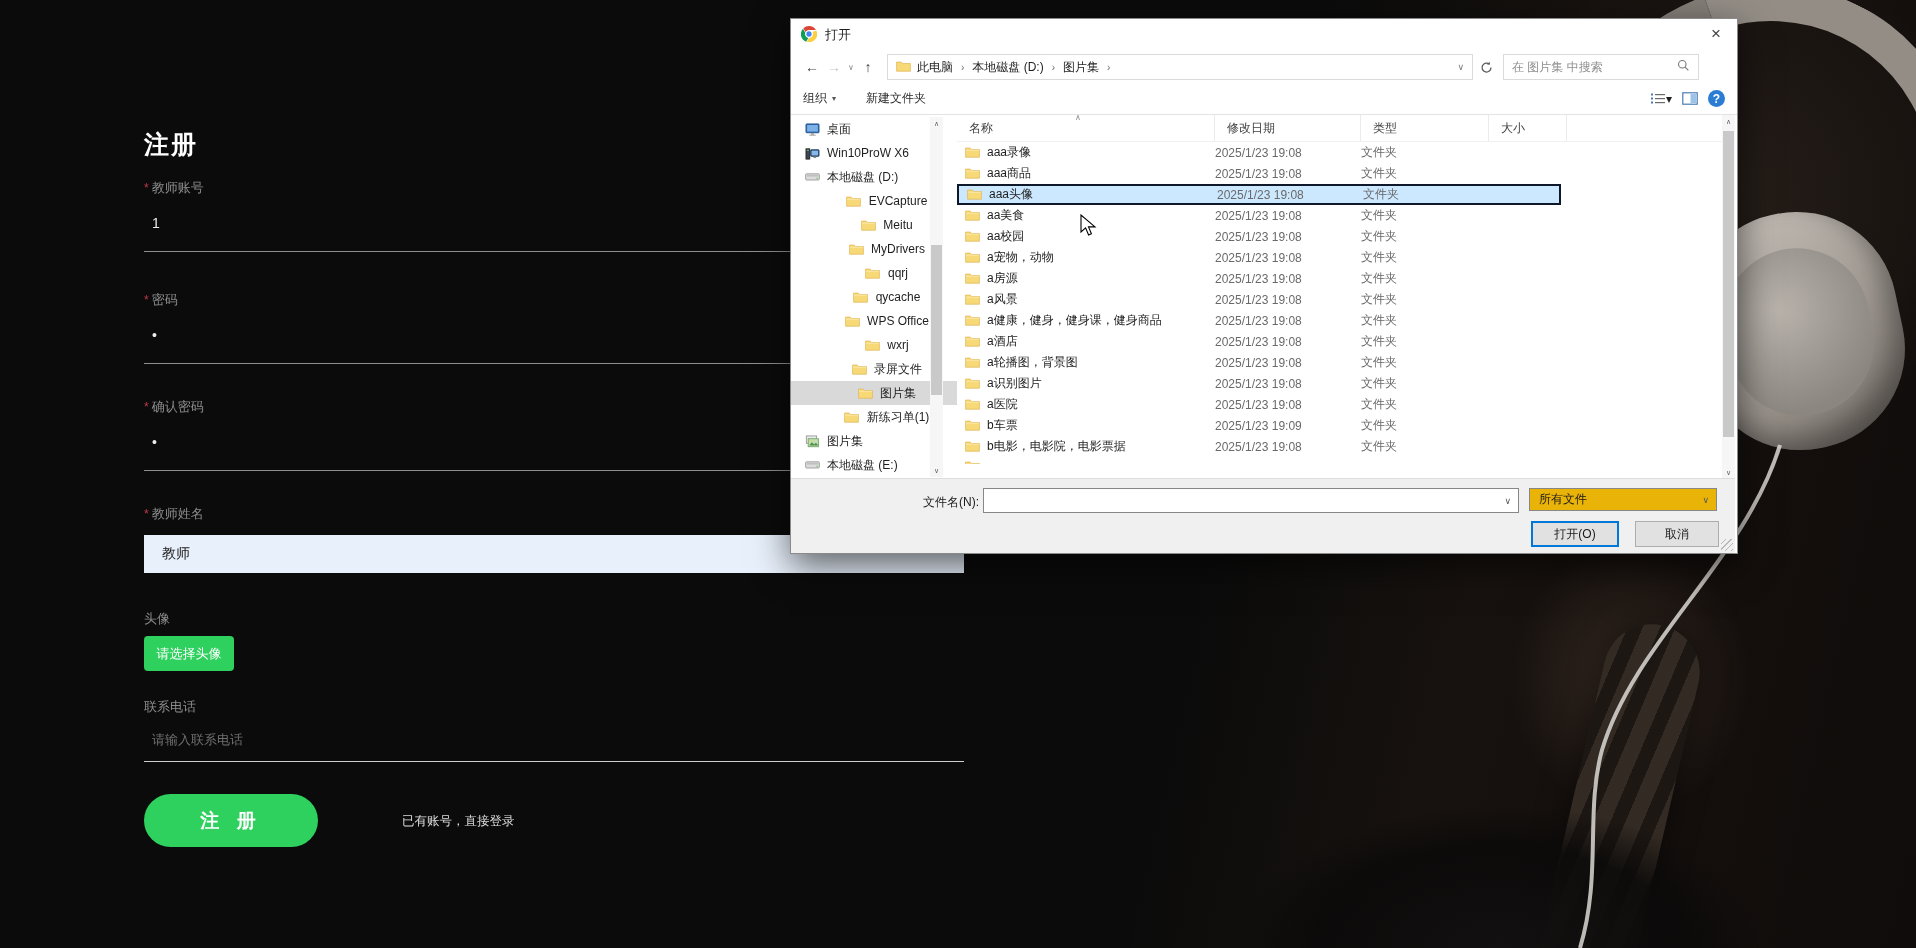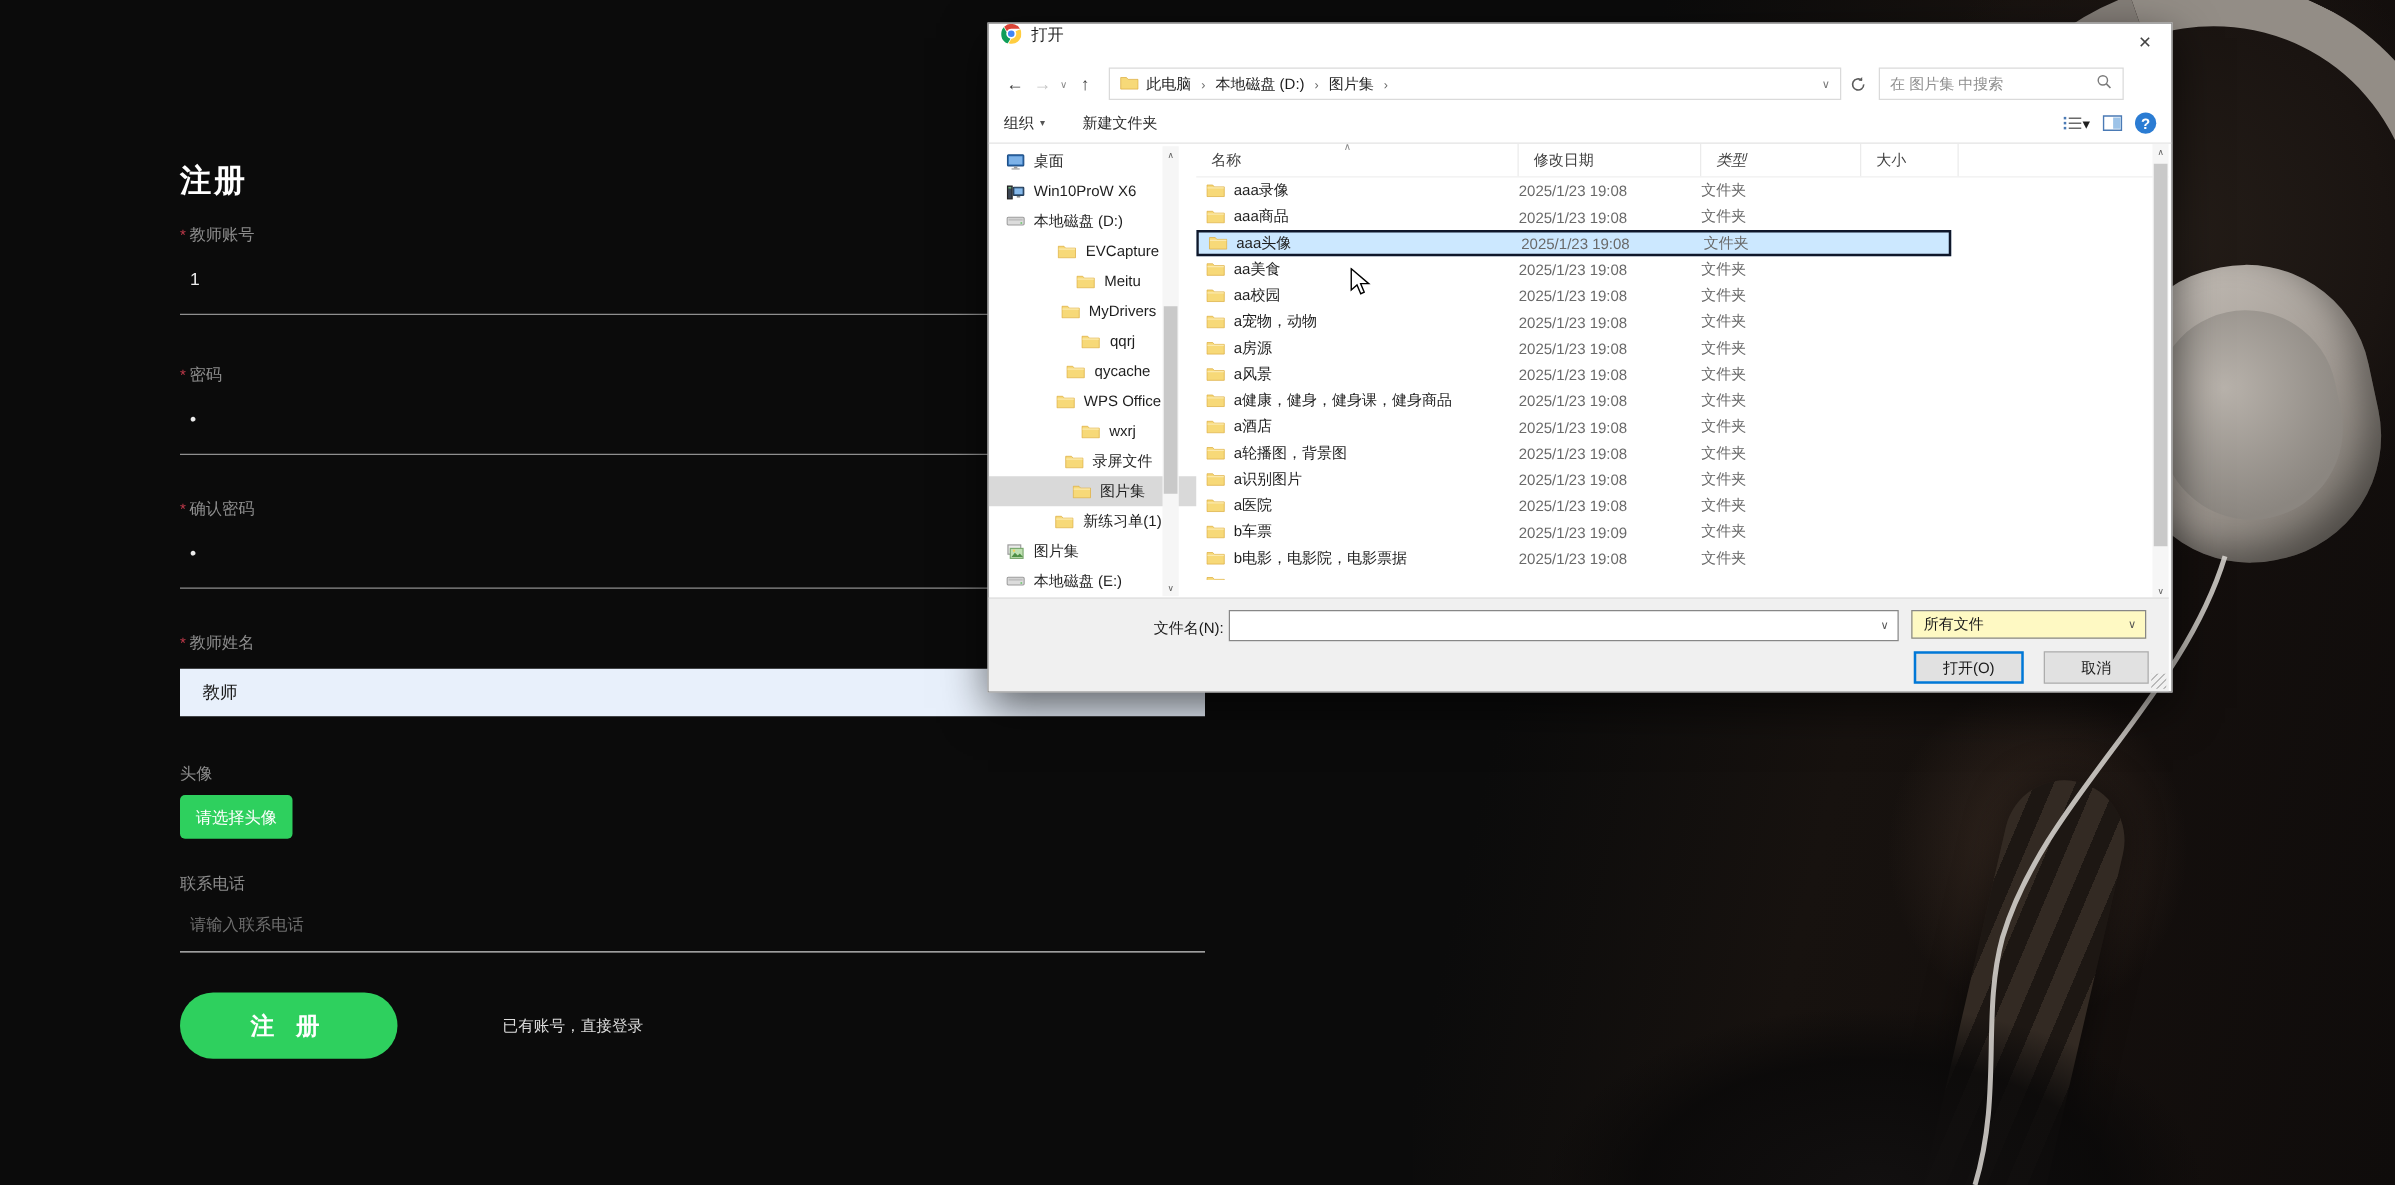--- a/index.html
+++ b/index.html
@@ -47,21 +47,21 @@
                padding:6px 8px 14px 8px;font-family:inherit;}
   .phone-input::placeholder{color:#6f6f6f;}
   .phone-uline{border-bottom:1px solid #cfcfcf;}
   .submit-btn{position:absolute;left:144px;top:794px;width:174px;height:53px;border:none;border-radius:27px;
               background:#2ed05e;color:#fff;font-size:19px;font-weight:bold;letter-spacing:6px;cursor:pointer;font-family:inherit;}
   .login-link{position:absolute;left:402px;top:813px;font-size:12.5px;color:#dcdcdc;cursor:pointer;}
 
   
   .dialog{position:absolute;left:790px;top:18px;width:946px;height:534px;background:#fff;border:1px solid #8a8a8a;
           box-shadow:0 12px 34px rgba(0,0,0,.6);font-size:12px;color:#1e1e1e;}
-  .titlebar{position:relative;height:32px;display:flex;align-items:flex-start;padding:0 10px;}
+  .titlebar{position:relative;height:32px;display:flex;align-items:center;padding:0 10px;}
   .dlg-title{margin-left:8px;font-size:13px;color:#1f1f1f;}
   .close-btn{position:absolute;right:4px;top:2px;width:34px;height:26px;display:flex;align-items:center;justify-content:center;
              font-size:17px;color:#444;cursor:pointer;}
   .navrow{position:relative;height:32px;display:flex;align-items:center;padding:0 10px;}
   .nav-btn{width:22px;height:22px;display:flex;align-items:center;justify-content:center;font-size:14px;color:#3c3c3c;cursor:pointer;}
   .nav-btn.disabled{color:#c6c6c6;}
   .nav-caret{font-size:8px;color:#8a8a8a;width:12px;text-align:center;cursor:pointer;}
   .addr{margin-left:8px;width:576px;height:24px;border:1px solid #dadada;display:flex;align-items:center;padding:0 4px;background:#fff;}
   .addr .f-ico{margin:0 4px;}
   .crumb{padding:0 2px;font-size:12px;color:#1e1e1e;cursor:pointer;white-space:nowrap;}
@@ -91,38 +91,38 @@
   .sb-arrow{position:absolute;left:0;width:13px;height:13px;display:flex;align-items:center;justify-content:center;
             font-size:7px;color:#606060;cursor:pointer;}
   .sb-up{top:0;} .sb-down{bottom:0;}
   .sb-thumb{position:absolute;left:1px;width:11px;background:#c9c9c9;cursor:pointer;}
   .side-thumb{top:128px;height:150px;}
 
   .filelist{position:relative;flex:1;height:100%;}
   .cols{position:relative;height:26px;display:flex;align-items:center;border-bottom:1px solid #f0f0f0;}
   .col{box-sizing:border-box;height:100%;display:flex;align-items:center;padding-left:12px;font-size:12px;color:#3f3f3f;
        border-right:1px solid #ebebeb;cursor:pointer;}
-  .col-name{width:258px;} .col-date{width:146px;} .col-type{width:128px;font-style:italic;} .col-size{width:78px;}
+  .col-name{width:258px;} .col-date{width:146px;} .col-type{width:128px;} .col-size{width:78px;}
   .sort-asc{position:absolute;left:118px;top:-2px;font-size:8px;color:#8a8a8a;}
   .rows{position:absolute;left:0;top:27px;width:780px;height:322px;overflow:hidden;}
   .frow{position:relative;box-sizing:border-box;width:604px;height:21px;display:flex;align-items:center;cursor:pointer;}
   .frow.sel{background:#cce8ff;border:2px solid #0f172a;}
   .c-name{box-sizing:border-box;width:258px;display:flex;align-items:flex-end;padding-left:8px;font-size:12px;color:#1e1e1e;white-space:nowrap;overflow:hidden;}
   .c-name .f-ico{margin-right:7px;flex:0 0 auto;}
   .c-date{box-sizing:border-box;width:146px;font-size:12px;color:#696969;white-space:nowrap;}
   .c-type{box-sizing:border-box;width:128px;font-size:12px;color:#696969;white-space:nowrap;}
   .fl-scroll{position:absolute;right:0;top:0;bottom:0;width:13px;background:#f6f6f6;}
   .fl-thumb{top:16px;height:306px;}
 
   .bottombar{position:absolute;left:0;bottom:0;width:944px;height:74px;background:#f0f0f0;border-top:1px solid #ddd;}
   .fn-label{position:absolute;left:132px;top:15px;font-size:12px;color:#1a1a1a;}
   .fn-combo{position:absolute;left:192px;top:9px;width:534px;height:23px;background:#fff;border:1px solid #878787;
             display:flex;align-items:center;cursor:text;}
   .fn-caret{margin-left:auto;padding-right:7px;font-size:9px;color:#555;}
-  .ft-combo{position:absolute;left:738px;top:9px;width:188px;height:23px;background:#fef9c3;border:1px solid #878787;
+  .ft-combo{position:absolute;left:738px;top:9px;width:188px;height:23px;background:#eab308;border:1px solid #878787;
             display:flex;align-items:center;padding-left:9px;font-size:12px;color:#1a1a1a;cursor:pointer;box-sizing:border-box;}
   .btn{position:absolute;top:42px;height:26px;background:#e1e1e1;border:1px solid #adadad;font-size:12px;color:#1a1a1a;
        display:flex;align-items:center;justify-content:center;cursor:pointer;box-sizing:border-box;font-family:inherit;}
   .btn-open{left:740px;width:88px;border:2px solid #0078d7;}
   .btn-cancel{left:844px;width:84px;}
   .grip{position:absolute;right:2px;bottom:2px;width:12px;height:12px;
         background:repeating-linear-gradient(135deg,transparent 0 3px,#b9b9b9 3px 4px);}
 
   .cursor{position:absolute;left:1080px;top:214px;pointer-events:none;}
 </style>

